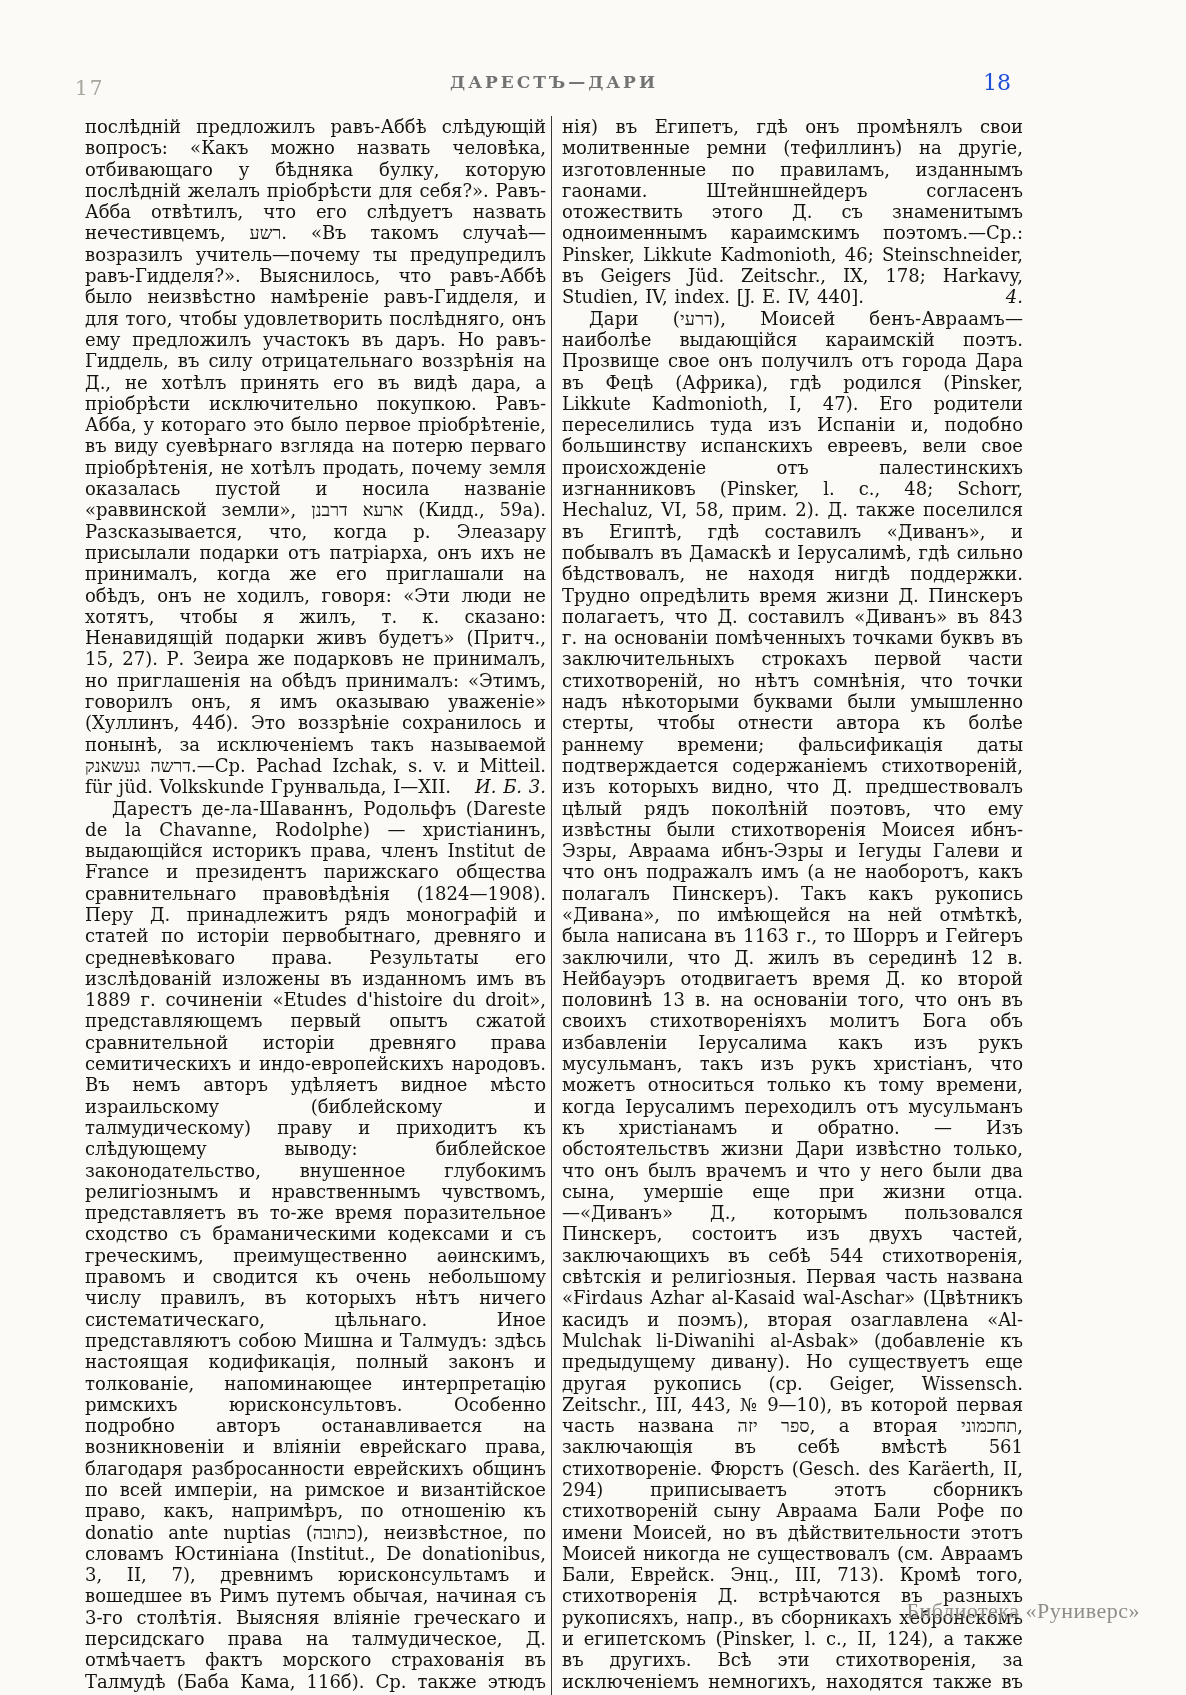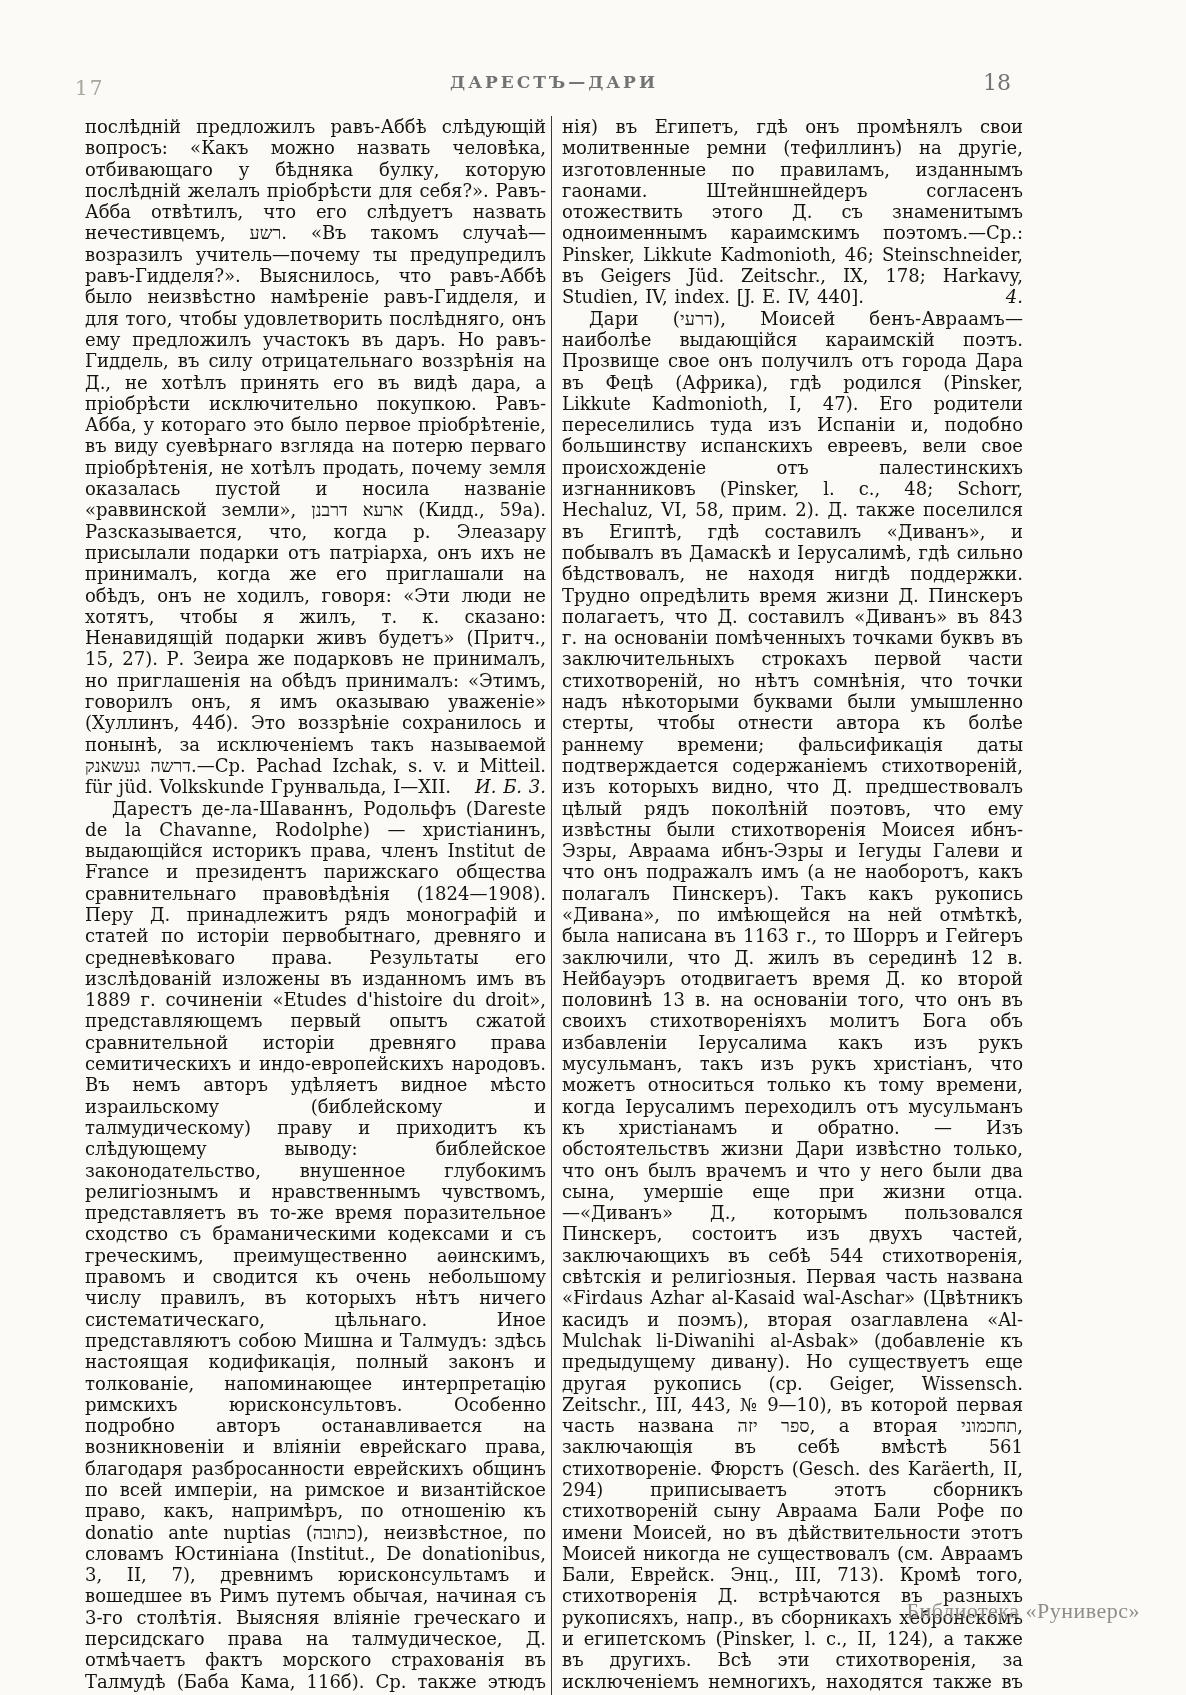--- a/index.html
+++ b/index.html
@@ -19,21 +19,21 @@
     font-size:20px;color:#a9a49c;letter-spacing:2px;
   }
   .running-title{
     position:absolute;left:0;right:0;top:2px;
     text-align:center;
     font-size:17px;font-weight:bold;letter-spacing:3px;
     color:#737373;
   }
   .pageno-right{
     position:absolute;right:12px;top:0;
-    font-size:22px;color:#737373;
+    font-size:22px;color:#1d4ed8;
   }
   .columns{display:flex;align-items:stretch;}
   .col{width:461px;}
   .col-left{padding-right:5px;}
   .col-right{border-left:1.6px solid #3a362f;padding-left:10px;}
   .col p{
     margin:0;
     text-align:justify;
     font-size:18px;
     line-height:21.3px;

